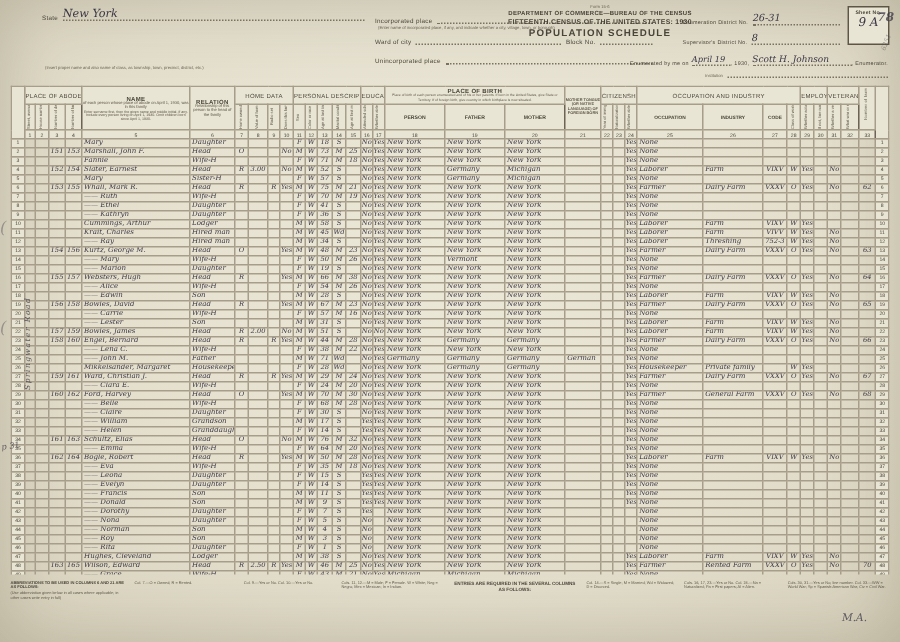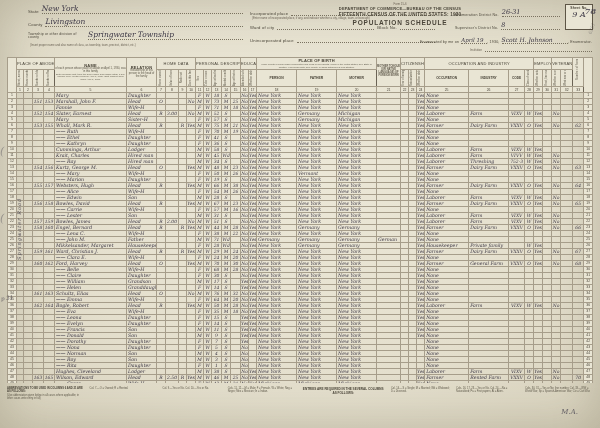--- a/index.html
+++ b/index.html
@@ -52,28 +52,20 @@
 </head>
 <body>
 
 <div class="page">
 
   <div class="hdr">
 
     <div class="hd-left-row" style="left:28px;top:4px;width:215px;">
       <span class="lbl">State</span>
       <span class="dotline hand hv" style="flex:1;margin-left:3px;">New York</span>
-    </div>
-    <div class="hd-left-row" style="left:28px;top:17px;width:215px;">
-      <span class="lbl">County</span>
-      <span class="dotline hand hv" style="flex:1;margin-left:3px;">Livingston</span>
-    </div>
-    <div class="hd-left-row" style="left:28px;top:30px;width:215px;">
-      <span class="lbl" style="font-size:3.4px;width:58px;white-space:normal;line-height:1.05;">Township or other division of county</span>
-      <span class="dotline hand hv" style="flex:1;margin-left:2px;">Springwater Township</span>
     </div>
     <div class="tiny" style="position:absolute;left:30px;top:44px;width:210px;white-space:normal;line-height:1.05;">(Insert proper name and also name of class, as township, town, precinct, district, etc.)</div>
 
     <div class="hd-left-row" style="left:250px;top:10px;width:185px;">
       <span class="lbl">Incorporated place</span>
       <span class="dotline" style="flex:1;margin-left:3px;height:5px;"></span>
     </div>
     <div class="tiny" style="position:absolute;left:252px;top:16px;width:180px;">(Enter name of incorporated place, if any, and indicate whether a city, village, town, or borough)</div>
     <div class="hd-left-row" style="left:250px;top:24px;width:185px;">
       <span class="lbl">Ward of city</span>

